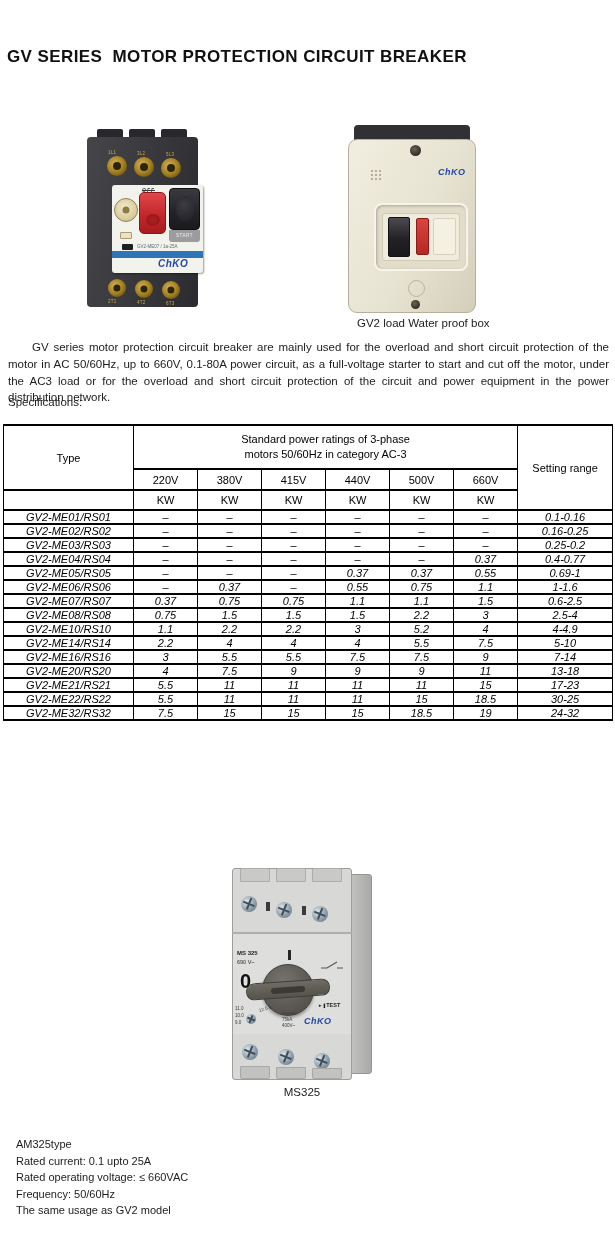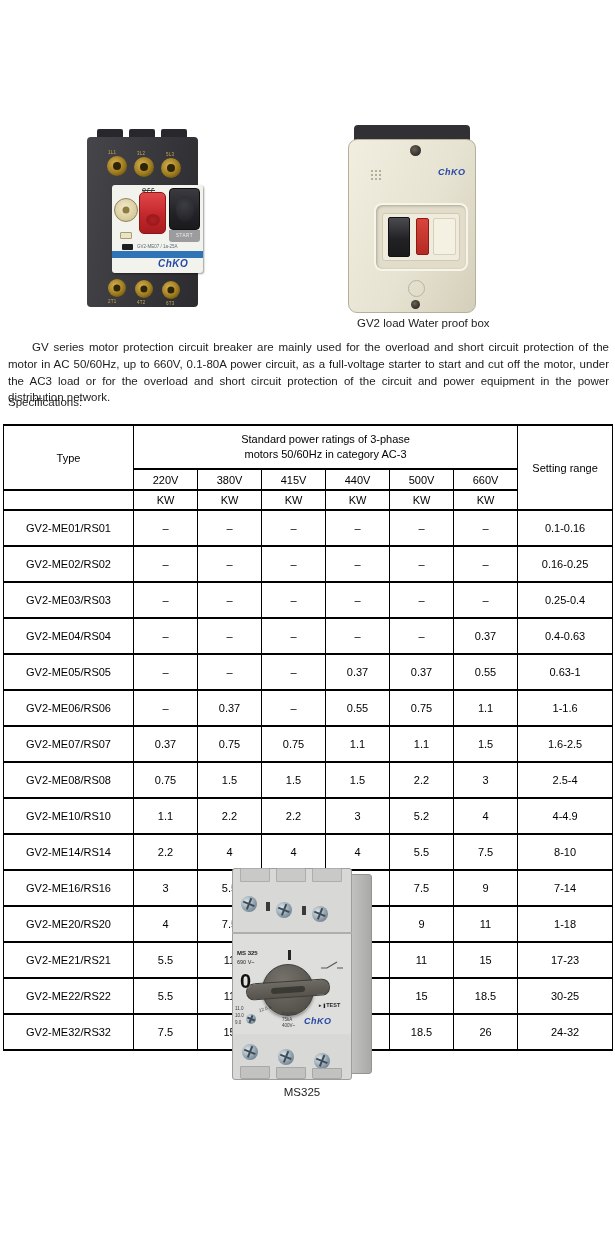--- a/index.html
+++ b/index.html
@@ -14,21 +14,21 @@
   .caption{font-size:11.5px;color:#222;}
 
   
   table.spec{position:absolute;left:3px;top:424px;width:609px;border-collapse:collapse;table-layout:fixed;
     font-size:11px;color:#000;background:#fff;}
   table.spec th,table.spec td{border:1px solid #000;border-top:2px solid #000;border-bottom:2px solid #000;
     text-align:center;vertical-align:middle;font-weight:normal;padding:0 2px;font-size:11px;}
   table.spec thead tr.r1{height:44px;}
   table.spec thead tr.r2{height:21px;}
   table.spec thead tr.r3{height:20px;}
-  table.spec tbody tr{height:36px;}
+  table.spec tbody tr{height:14px;font-style:italic;}
   .group-head{white-space:pre-line;line-height:15px;}
 
   
   .screw{position:absolute;border-radius:50%;}
   .screw.brass{background:radial-gradient(circle at 40% 38%,#d8b254,#9c7a1c 55%,#55430e 92%);}
   .screw.brass::after{content:"";position:absolute;left:50%;top:50%;width:40%;height:40%;
     transform:translate(-50%,-50%);border-radius:50%;background:#2e2408;}
   .screw.steel{background:radial-gradient(circle at 35% 35%,#dde5ea,#8fa0ac 55%,#5c6d79 95%);}
   .screw.steel::before,.screw.steel::after{content:"";position:absolute;left:50%;top:50%;background:#3e4c57;}
   .screw.steel::before{width:78%;height:2px;transform:translate(-50%,-50%) rotate(22deg);}
@@ -93,20 +93,21 @@
   .ms-tiny{font-size:4.5px;color:#3c3c3c;line-height:6px;white-space:nowrap;}
   .ms-base{background:#c2c2c0;border:1px solid #a8a8a6;border-radius:0 0 2px 2px;}
 
   .footer-block{left:16px;top:1136px;font-size:11px;line-height:16.6px;}
 </style>
 </head>
 <body>
 
 <div class="page">
 
+  <h1 class="abs title">GV SERIES  MOTOR PROTECTION CIRCUIT BREAKER</h1>
 
   <div class="abs" style="left:87px;top:125px;width:116px;height:188px;">
     <div class="abs gv2-tab" style="left:10px;top:4px;width:26px;height:14px;"></div>
     <div class="abs gv2-tab" style="left:42px;top:4px;width:26px;height:14px;"></div>
     <div class="abs gv2-tab" style="left:74px;top:4px;width:26px;height:14px;"></div>
     <div class="abs gv2-body" style="left:0;top:12px;width:111px;height:170px;"></div>
     <span class="abs tlabel" style="left:21px;top:25px;">1L1</span>
     <span class="abs tlabel" style="left:50px;top:26px;">3L2</span>
     <span class="abs tlabel" style="left:79px;top:27px;">5L3</span>
     <div class="abs screw brass" style="left:20px;top:31px;width:20px;height:20px;"></div>
@@ -211,61 +212,61 @@
           <td>0.16-0.25</td>
         </tr>
         <tr>
           <td>GV2-ME03/RS03</td>
           <td>–</td>
           <td>–</td>
           <td>–</td>
           <td>–</td>
           <td>–</td>
           <td>–</td>
-          <td>0.25-0.4</td>
+          <td>0.25-0.2</td>
         </tr>
         <tr>
           <td>GV2-ME04/RS04</td>
           <td>–</td>
           <td>–</td>
           <td>–</td>
           <td>–</td>
           <td>–</td>
           <td>0.37</td>
-          <td>0.4-0.63</td>
+          <td>0.4-0.77</td>
         </tr>
         <tr>
           <td>GV2-ME05/RS05</td>
           <td>–</td>
           <td>–</td>
           <td>–</td>
           <td>0.37</td>
           <td>0.37</td>
           <td>0.55</td>
-          <td>0.63-1</td>
+          <td>0.69-1</td>
         </tr>
         <tr>
           <td>GV2-ME06/RS06</td>
           <td>–</td>
           <td>0.37</td>
           <td>–</td>
           <td>0.55</td>
           <td>0.75</td>
           <td>1.1</td>
           <td>1-1.6</td>
         </tr>
         <tr>
           <td>GV2-ME07/RS07</td>
           <td>0.37</td>
           <td>0.75</td>
           <td>0.75</td>
           <td>1.1</td>
           <td>1.1</td>
           <td>1.5</td>
-          <td>1.6-2.5</td>
+          <td>0.6-2.5</td>
         </tr>
         <tr>
           <td>GV2-ME08/RS08</td>
           <td>0.75</td>
           <td>1.5</td>
           <td>1.5</td>
           <td>1.5</td>
           <td>2.2</td>
           <td>3</td>
           <td>2.5-4</td>
@@ -281,41 +282,41 @@
           <td>4-4.9</td>
         </tr>
         <tr>
           <td>GV2-ME14/RS14</td>
           <td>2.2</td>
           <td>4</td>
           <td>4</td>
           <td>4</td>
           <td>5.5</td>
           <td>7.5</td>
-          <td>8-10</td>
+          <td>5-10</td>
         </tr>
         <tr>
           <td>GV2-ME16/RS16</td>
           <td>3</td>
           <td>5.5</td>
           <td>5.5</td>
           <td>7.5</td>
           <td>7.5</td>
           <td>9</td>
           <td>7-14</td>
         </tr>
         <tr>
           <td>GV2-ME20/RS20</td>
           <td>4</td>
           <td>7.5</td>
           <td>9</td>
           <td>9</td>
           <td>9</td>
           <td>11</td>
-          <td>1-18</td>
+          <td>13-18</td>
         </tr>
         <tr>
           <td>GV2-ME21/RS21</td>
           <td>5.5</td>
           <td>11</td>
           <td>11</td>
           <td>11</td>
           <td>11</td>
           <td>15</td>
           <td>17-23</td>
@@ -330,21 +331,21 @@
           <td>18.5</td>
           <td>30-25</td>
         </tr>
         <tr>
           <td>GV2-ME32/RS32</td>
           <td>7.5</td>
           <td>15</td>
           <td>15</td>
           <td>15</td>
           <td>18.5</td>
-          <td>26</td>
+          <td>19</td>
           <td>24-32</td>
         </tr>
       </tbody>
   </table>
 
   <div class="abs" style="left:232px;top:868px;width:140px;height:212px;">
     <div class="abs ms-rail" style="left:118px;top:6px;width:22px;height:200px;"></div>
     <div class="abs ms-body" style="left:0;top:0;width:120px;height:212px;"></div>
     <div class="abs ms-tab" style="left:8px;top:0;width:30px;height:14px;"></div>
     <div class="abs ms-tab" style="left:44px;top:0;width:30px;height:14px;"></div>
@@ -381,14 +382,21 @@
 
     <div class="abs screw steel" style="left:10px;top:176px;width:16px;height:16px;"></div>
     <div class="abs screw steel" style="left:46px;top:181px;width:16px;height:16px;"></div>
     <div class="abs screw steel" style="left:82px;top:185px;width:16px;height:16px;"></div>
     <div class="abs ms-base" style="left:8px;top:198px;width:30px;height:13px;"></div>
     <div class="abs ms-base" style="left:44px;top:199px;width:30px;height:12px;"></div>
     <div class="abs ms-base" style="left:80px;top:200px;width:30px;height:11px;"></div>
   </div>
   <div class="abs caption" style="left:232px;top:1086px;width:140px;text-align:center;">MS325</div>
 
+  <div class="abs footer-block">
+    <div>AM325type</div>
+    <div>Rated current: 0.1 upto 25A</div>
+    <div>Rated operating voltage: ≤ 660VAC</div>
+    <div>Frequency: 50/60Hz</div>
+    <div>The same usage as GV2 model</div>
+  </div>
 
 </div>
 
 </body></html>

